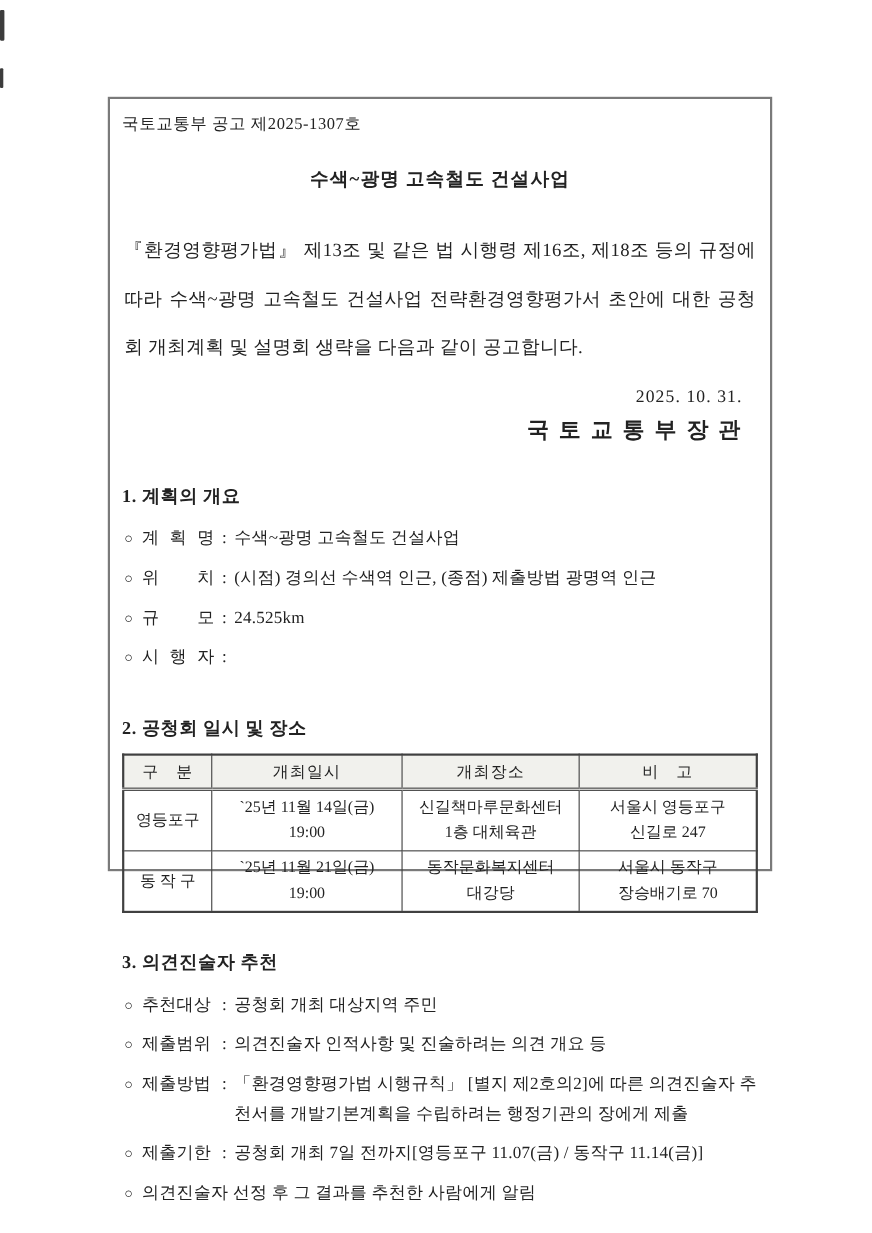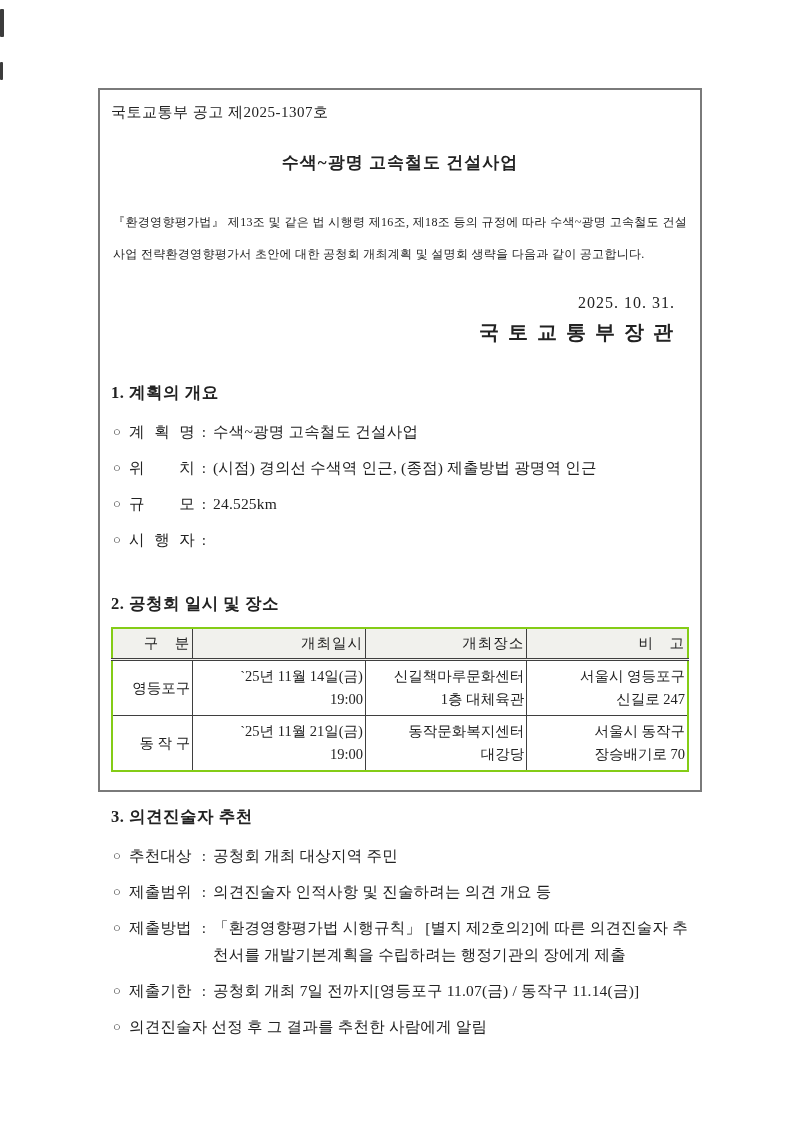--- a/index.html
+++ b/index.html
@@ -45,28 +45,28 @@
     margin-top: 25px;
     text-align: center;
     font-weight: bold;
     font-size: 17px;
     line-height: 32px;
     letter-spacing: 1px;
   }
 
   .intro {
     margin: 27px 2px 0 2px;
-    font-size: 12px;
-    line-height: 32px;
+    font-size: 17px;
+    line-height: 44px;
     text-align: justify;
     letter-spacing: 0.3px;
   }
 
   .signoff {
-    margin-top: 24px;
+    margin-top: 14px;
     text-align: right;
     padding-right: 14px;
   }
   .signoff .date {
     font-size: 16px;
     letter-spacing: 1px;
   }
   .signoff .issuer {
     margin-top: 7px;
     font-size: 20px;
@@ -114,23 +114,23 @@
     flex: 0 0 18px;
     width: 18px;
     text-align: center;
   }
   .val { flex: 1 1 auto; }
 
   .hearing-table {
     width: 100%;
     margin-top: 12px;
     border-collapse: collapse;
-    border: 2px solid #84cc16;
+    border: 2px solid #404040;
     font-size: 14.5px;
-    text-align: right;
+    text-align: center;
     table-layout: fixed;
   }
   .hearing-table th {
     background: #f1f1ed;
     border: 1px solid #3f3f3f;
     border-bottom: 3px double #3f3f3f;
     font-weight: normal;
     padding: 5px 2px;
     letter-spacing: 1px;
   }

